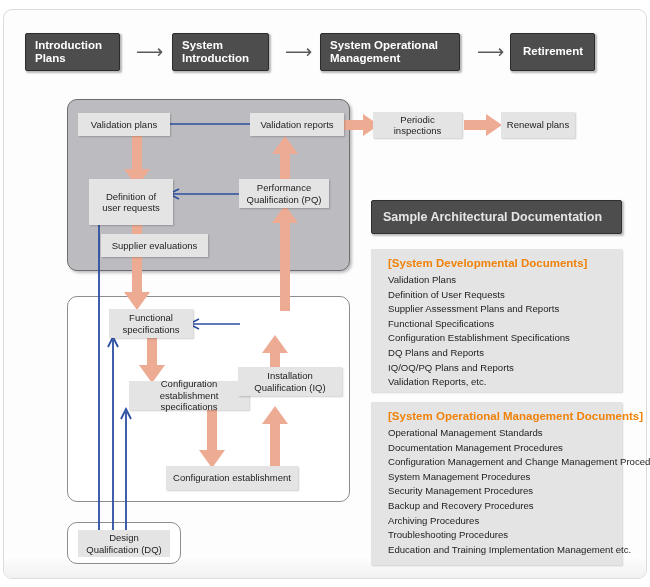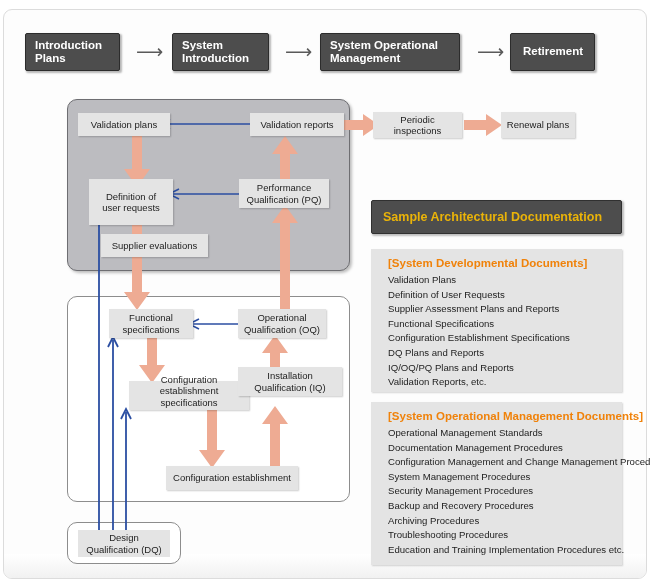--- a/index.html
+++ b/index.html
@@ -133,21 +133,21 @@
   .blue-svg { position: absolute; overflow: visible; }
 
   
   #doc-title {
     position: absolute;
     left: 371px;
     top: 200px;
     width: 251px;
     height: 34px;
     background: #4d4d4d;
-    color: #eab308;
+    color: #e5e5e5;
     border: 1px solid #303030;
     border-radius: 2px;
     font-size: 12.5px;
     font-weight: bold;
     display: flex;
     align-items: center;
     padding-left: 11px;
     box-sizing: border-box;
     box-shadow: 1.5px 1.5px 2px rgba(0,0,0,0.25);
   }
@@ -319,26 +319,22 @@
 
   <div class="node" style="left:101px; top:234px; width:107px; height:23px;">
     <span style="white-space:pre-line;">Supplier evaluations</span>
   </div>
 
   <div class="node" style="left:109px; top:309px; width:84px; height:29px;">
     <span style="white-space:pre-line;">Functional
 specifications</span>
   </div>
 
-  <div class="node" style="left:238px; top:309px; width:88px; height:29px;">
-    <span style="white-space:pre-line;">Operational
-Qualification (OQ)</span>
-  </div>
-
-  <div class="node" style="left:129px; top:381px; width:120px; height:29px;align-items:flex-end;">
+
+  <div class="node" style="left:129px; top:381px; width:120px; height:29px;">
     <span style="white-space:pre-line;">Configuration
 establishment specifications</span>
   </div>
 
   <div class="node" style="left:238px; top:367px; width:104px; height:29px;">
     <span style="white-space:pre-line;">Installation
 Qualification (IQ)</span>
   </div>
 
   <div class="node" style="left:166px; top:466px; width:132px; height:24px;">
@@ -377,16 +373,16 @@
   <div class="doc-card" id="doc-card-ops">
     <div class="doc-head">[System Operational Management Documents]</div>
     <div class="doc-item">Operational Management Standards</div>
     <div class="doc-item">Documentation Management Procedures</div>
     <div class="doc-item">Configuration Management and Change Management Procedures</div>
     <div class="doc-item">System Management Procedures</div>
     <div class="doc-item">Security Management Procedures</div>
     <div class="doc-item">Backup and Recovery Procedures</div>
     <div class="doc-item">Archiving Procedures</div>
     <div class="doc-item">Troubleshooting Procedures</div>
-    <div class="doc-item">Education and Training Implementation Procedures etc.</div>
+    <div class="doc-item">Education and Training Implementation Management etc.</div>
   </div>
 
 </div>
 
 </body></html>

